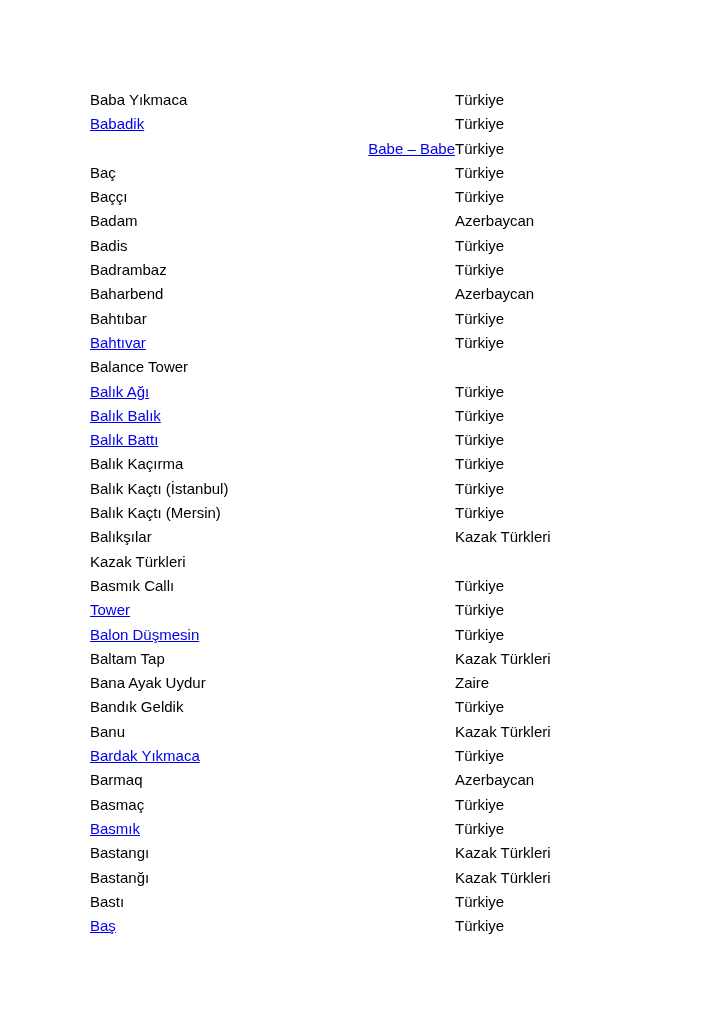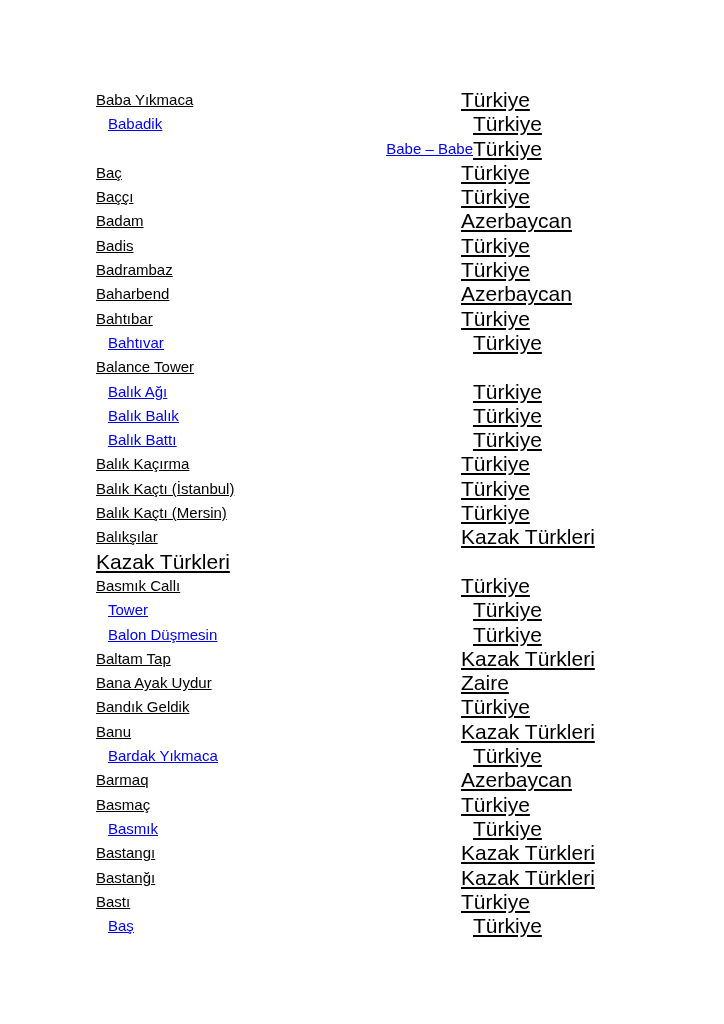--- a/index.html
+++ b/index.html
@@ -10,43 +10,41 @@
   .page {
     position: relative;
     width: 724px;
     height: 1024px;
     background: #ffffff;
     font-family: "Liberation Sans", sans-serif;
     overflow: hidden;
   }
   .content {
     position: absolute;
-    left: 96px;
+    left: 90px;
     top: 91px;
-    text-decoration: underline;
   }
   .row {
     display: flex;
     align-items: flex-start;
     height: 24.3px;
   }
   .name {
     width: 365px;
     font-size: 15px;
     line-height: 17px;
     color: #000000;
     white-space: nowrap;
   }
   .name.link {
     text-decoration: underline;
     cursor: pointer;
-    margin-left: 12px;
   }
   .country {
-    font-size: 21px;
+    font-size: 15px;
     line-height: 17px;
     color: #000000;
     white-space: nowrap;
   }
 </style>
 </head>
 <body>
 
 <div class="page">
   <div class="content" id="rows-container">

